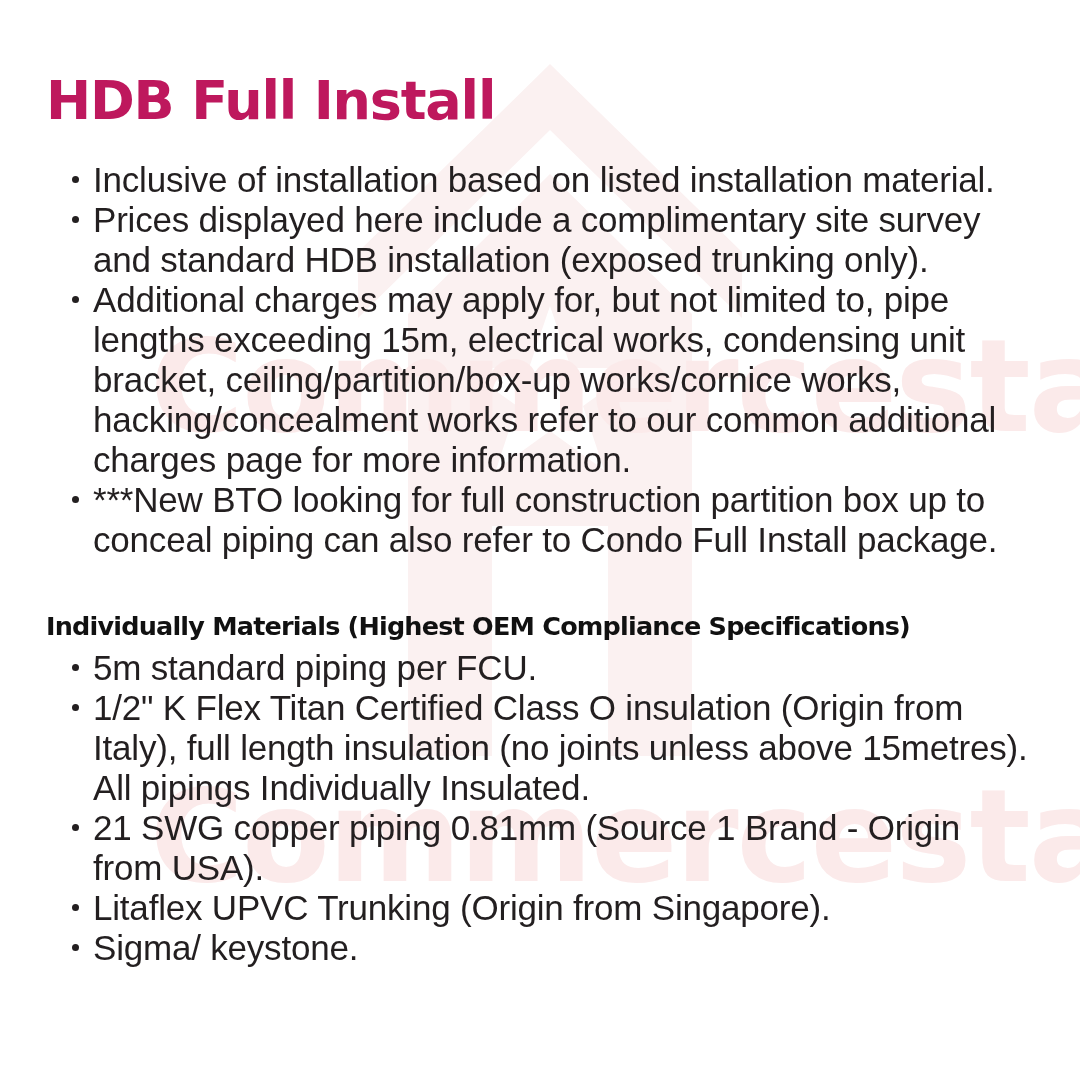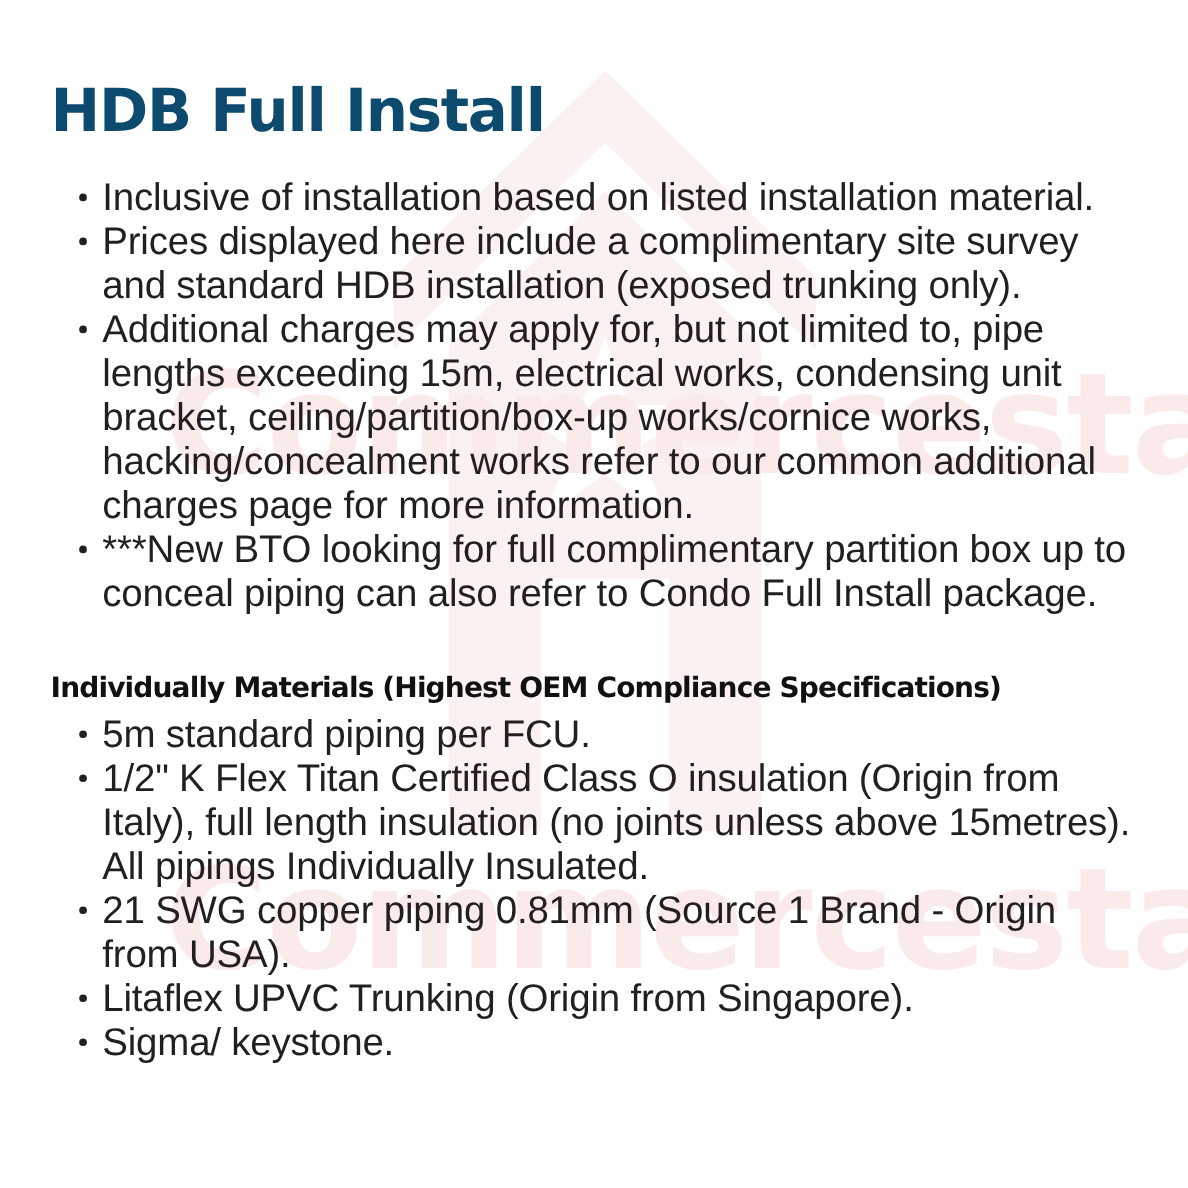--- a/index.html
+++ b/index.html
@@ -58,21 +58,21 @@
   }
 
   .doc-title {
     margin: 0;
     padding-top: 74px;
     font-family: "DejaVu Sans", sans-serif;
     font-size: 54px;
     line-height: 1.0;
     font-weight: 700;
     letter-spacing: -1.2px;
-    color: #0c4a6e;
+    color: #be185d;
   }
 
   .bullet-list {
     list-style: none;
     margin: 0;
     padding: 0;
   }
   .bullet-list.intro-list { margin-top: 32px; }
   .bullet-list.materials-list { margin-top: 2px; }
 
@@ -132,21 +132,21 @@
       <li class="bullet-item">
         <span class="dot"></span>
         <span>Prices displayed here include a complimentary site survey and standard HDB installation (exposed trunking only).</span>
       </li>
       <li class="bullet-item">
         <span class="dot"></span>
         <span>Additional charges may apply for, but not limited to, pipe lengths exceeding 15m, electrical works, condensing unit bracket, ceiling/partition/box-up works/cornice works, hacking/concealment works refer to our common additional charges page for more information.</span>
       </li>
       <li class="bullet-item">
         <span class="dot"></span>
-        <span>***New BTO looking for full complimentary partition box up to conceal piping can also refer to Condo Full Install package.</span>
+        <span>***New BTO looking for full construction partition box up to conceal piping can also refer to Condo Full Install package.</span>
       </li>
     </ul>
 
     <h2 class="section-heading">Individually Materials (Highest OEM Compliance Specifications)</h2>
 
     <ul class="bullet-list materials-list">
       <li class="bullet-item">
         <span class="dot"></span>
         <span>5m standard piping per FCU.</span>
       </li>

